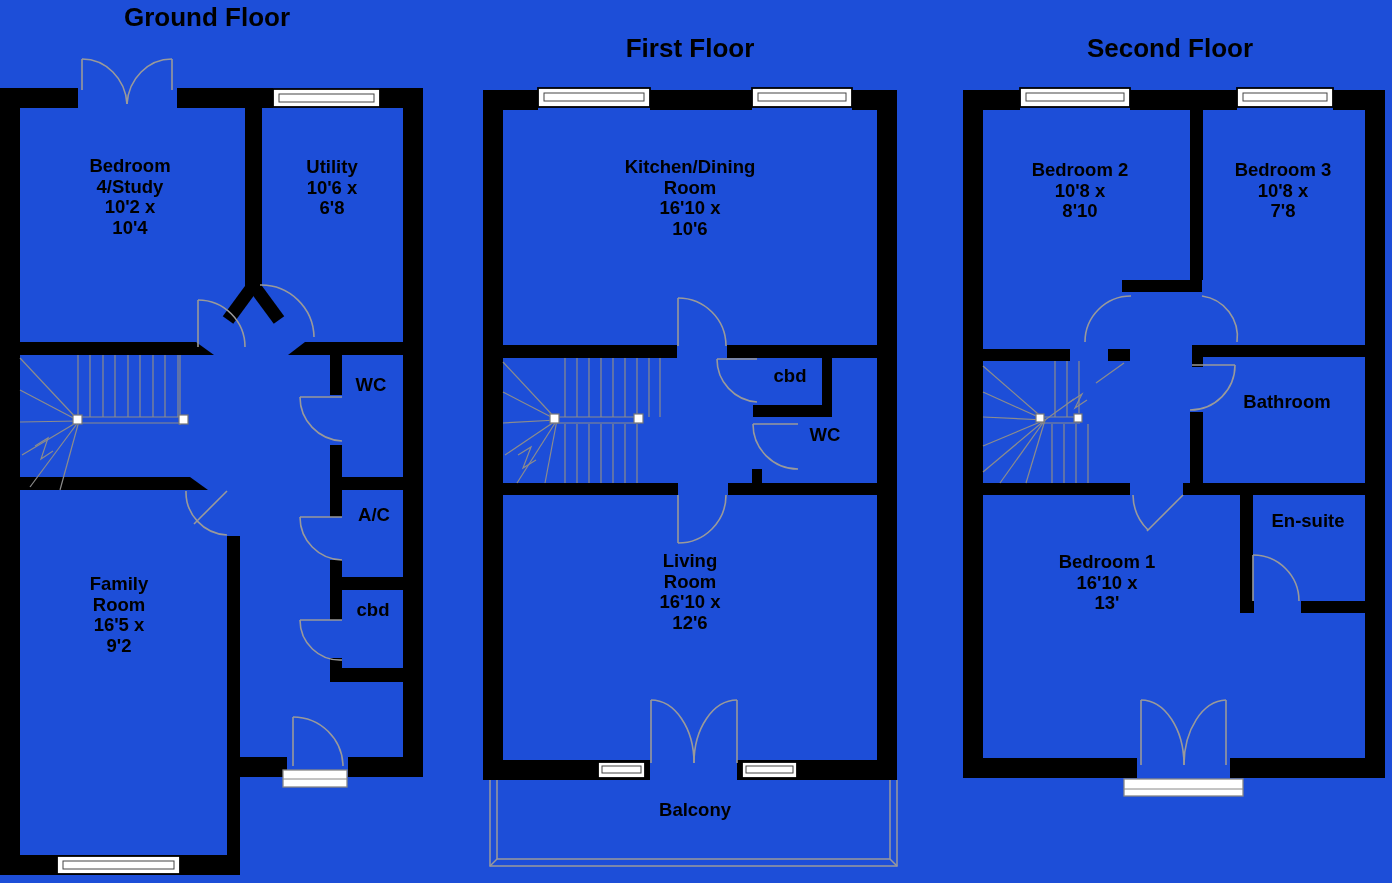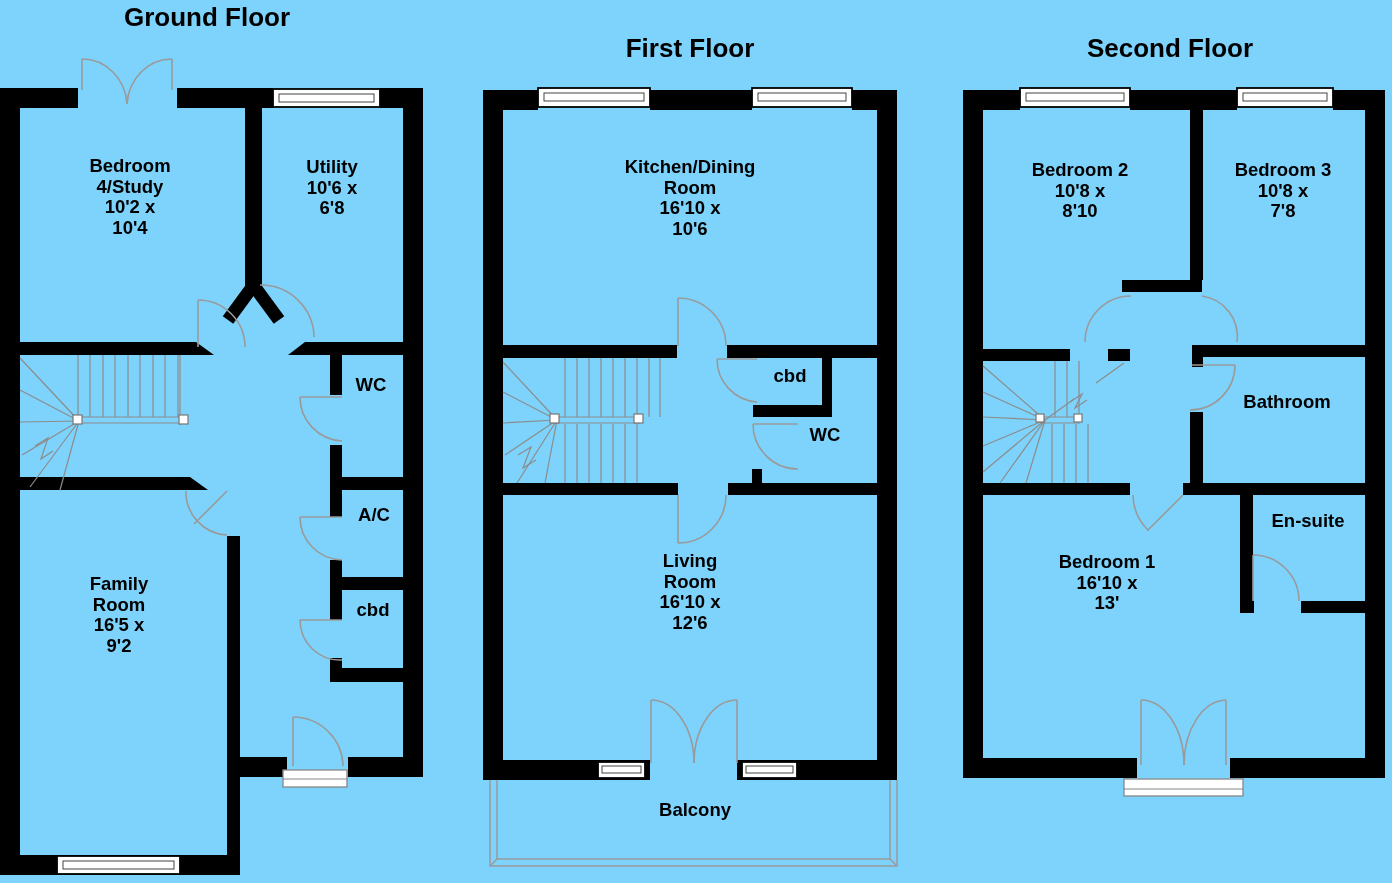--- a/index.html
+++ b/index.html
@@ -1,16 +1,16 @@
 <!DOCTYPE html>
 <html><head>
 <meta charset="utf-8">
 <style>
   html,body{margin:0;padding:0;background:#ffffff;}
-  .page{position:relative;width:1392px;height:883px;background:#7dd3fc;overflow:hidden;}
+  .page{position:relative;width:1392px;height:883px;background:#1d4ed8;overflow:hidden;}
   svg{display:block;}
   .wall{fill:#000000;stroke:none;}
   .wline{stroke:#000000;stroke-width:13;fill:none;}
   .door{stroke:#9a9a9a;stroke-width:1.6;fill:none;}
   .stair{stroke:#8c8c8c;stroke-width:1.2;fill:none;}
   .newel{fill:#ffffff;stroke:#777777;stroke-width:1.2;}
   .win{fill:#ffffff;stroke:#000000;stroke-width:1.8;}
   .wininner{fill:none;stroke:#444444;stroke-width:1;}
   .sill{fill:#ffffff;stroke:#888888;stroke-width:1.3;}
   .sline{stroke:#888888;stroke-width:1;fill:none;}

